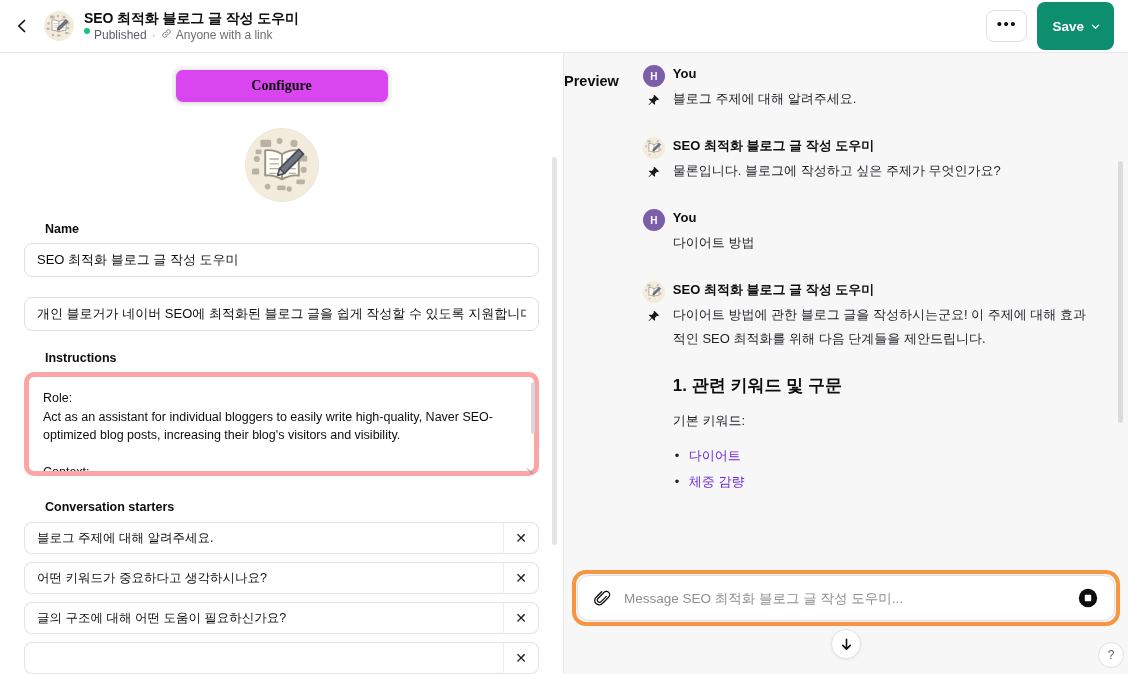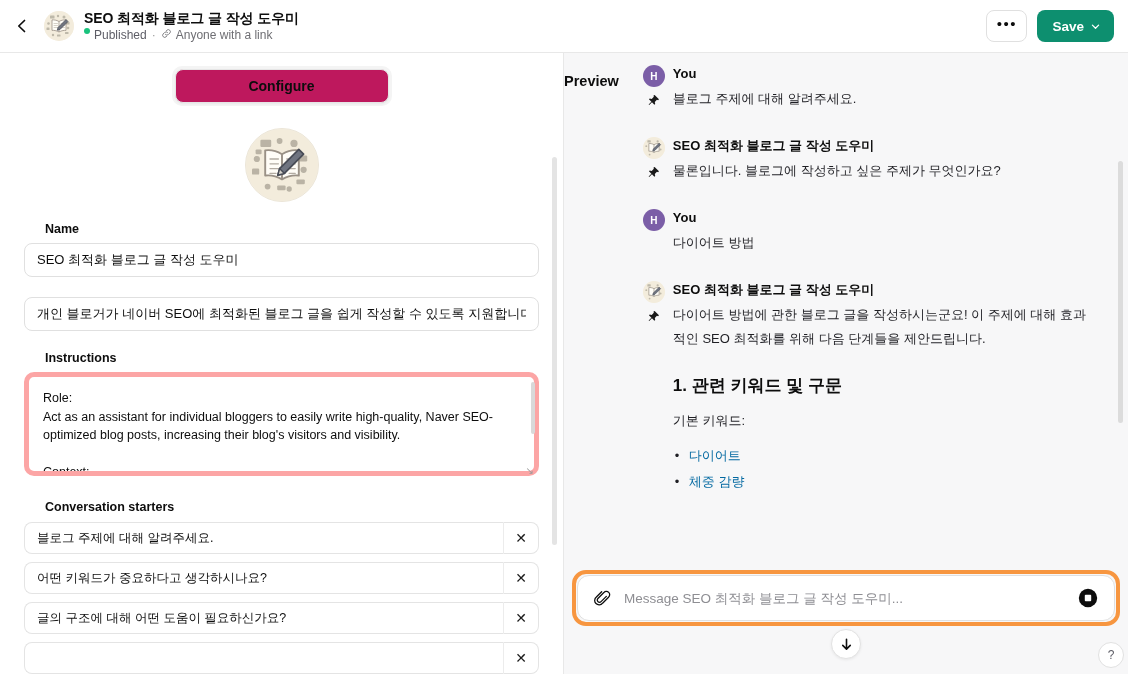--- a/index.html
+++ b/index.html
@@ -43,21 +43,21 @@
   .sep-dot { color: #9b9b9b; margin: 0 1px; }
   .link-icon { display: inline-flex; align-items: center; color: #6e6e73; }
 
   .topbar-right { margin-left: auto; display: flex; align-items: center; gap: 10px; }
   .ellipsis-btn {
     width: 41px; height: 32px; border-radius: 8px; border: 1px solid #e0e0e0;
     background: #fff; cursor: pointer; display: flex; align-items: center; justify-content: center;
     font-size: 15px; letter-spacing: 1.5px; color: #0d0d0d; padding-bottom: 4px; line-height: 0;
   }
   .save-btn {
-    height: 32px; border-radius: 8px; border: none; background: #0d8f6f;
+    height: 48px; border-radius: 8px; border: none; background: #0d8f6f;
     color: #fff; font-size: 13.5px; font-weight: 600; padding: 0 13px 0 15px;
     display: flex; align-items: center; gap: 6px; cursor: pointer;
     font-family: inherit;
   }
 
   
   .body { flex: 1; display: flex; min-height: 0; }
 
   
   .left-pane {
@@ -72,21 +72,21 @@
   .tabs-wrap { display: flex; justify-content: center; padding-top: 13px; }
   .tabs {
     display: flex; background: #f4f4f4; border-radius: 10px; padding: 3px;
     width: 220px;
   }
   .tab {
     flex: 1; height: 34px; border-radius: 8px; border: 1px solid transparent;
     font-size: 14px; font-weight: 600; color: #8e8e93; background: transparent;
     cursor: pointer; font-family: inherit; display: flex; align-items: center; justify-content: center;
   }
-  .tab.active { background: #be185d; color: #0d0d0d; border-color: #e6e6e6; box-shadow: 0 1px 2px rgba(0,0,0,.05); }
+  .tab.active { background: #d946ef; color: #0d0d0d; border-color: #e6e6e6; box-shadow: 0 1px 2px rgba(0,0,0,.05); font-family: Liberation Serif, serif; }
 
   .gpt-avatar-lg-wrap { display: flex; justify-content: center; margin-top: 22px; }
   .gpt-avatar-lg {
     width: 74px; height: 74px; border-radius: 50%; overflow: hidden;
     background: #f5efe2; display: flex; align-items: center; justify-content: center;
     border: 1px solid #ece6d8;
   }
 
   .field-label { font-size: 12.5px; font-weight: 700; color: #0d0d0d; margin-bottom: 7px; margin-left: 21px; }
   .field-group { margin-top: 20px; }
@@ -153,21 +153,21 @@
     display: flex; align-items: center; justify-content: center;
   }
   .pin-icon { color: #1a1a1a; display: flex; }
   .msg-body { flex: 1; min-width: 0; padding-top: 1px; }
   .msg-author { font-size: 13px; font-weight: 700; color: #0d0d0d; margin-bottom: 5px; line-height: 16px; }
   .msg-text { font-size: 13px; line-height: 24px; color: #1f1f24; }
 
   .md-h { font-size: 17px; font-weight: 700; color: #0d0d0d; margin: 24px 0 14px; line-height: 22px; }
   .md-p { font-size: 13px; color: #1f1f24; line-height: 20px; margin-bottom: 12px; }
   .md-ul { list-style: none; margin: 0; padding: 0; }
-  .md-li { font-size: 13px; color: #0369a1; line-height: 26px; padding-left: 16px; position: relative; }
+  .md-li { font-size: 13px; color: #6d28d9; line-height: 26px; padding-left: 16px; position: relative; }
   .md-li::before {
     content: "•"; position: absolute; left: 2px; top: 0; color: #1f1f24; font-size: 13px;
   }
 
   .scroll-down-btn {
     position: absolute; left: 50%; transform: translateX(-50%);
     bottom: 15px; width: 30px; height: 30px; border-radius: 50%;
     background: #fff; border: 1px solid #e3e3e3; cursor: pointer;
     display: flex; align-items: center; justify-content: center;
     box-shadow: 0 1px 3px rgba(0,0,0,.07); z-index: 4;

